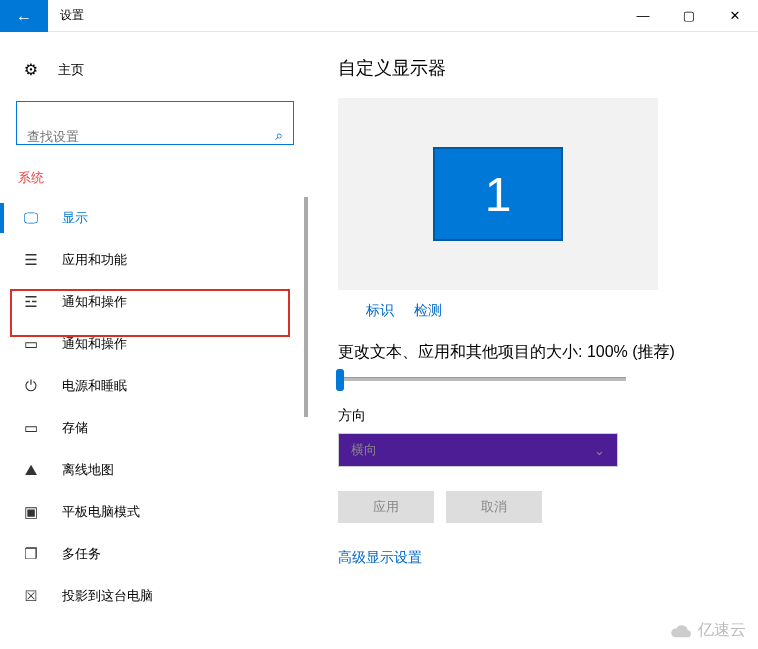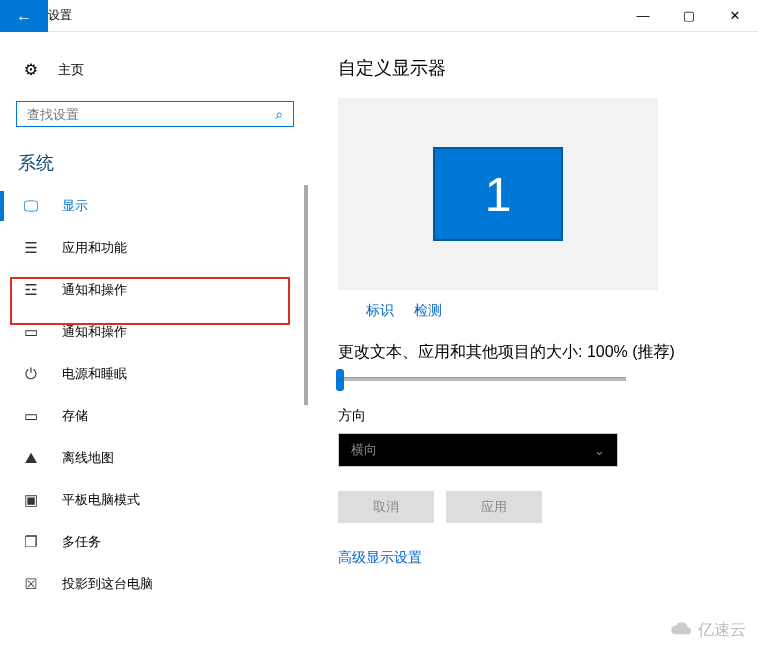--- a/index.html
+++ b/index.html
@@ -23,21 +23,21 @@
     width: 48px;
     height: 32px;
     background: #0078d7;
     color: #fff;
     display: flex;
     align-items: center;
     justify-content: center;
     font-size: 16px;
     cursor: pointer;
   }
-  .title-text { font-size: 12px; }
+  .title-text { margin-left: 12px; font-size: 12px; }
   .win-controls { margin-left: auto; display: flex; }
   .win-btn {
     width: 46px;
     height: 32px;
     display: flex;
     align-items: center;
     justify-content: center;
     cursor: pointer;
     font-size: 13px;
   }
@@ -50,36 +50,36 @@
   .home-row {
     display: flex;
     align-items: center;
     padding: 10px 22px;
     gap: 18px;
   }
   .home-row .icon { width: 18px; text-align: center; font-size: 16px; }
   .search-box {
     margin: 12px 16px 18px 16px;
     border: 1px solid #0078d7;
-    height: 26px;
-    display: flex;
-    align-items: center;
+    height: 44px;
+    display: flex;
+    align-items: flex-end;
     padding: 0 10px;
     color: #666;
   }
   .search-box input {
     border: none;
     outline: none;
     flex: 1;
     font-size: 13px;
     font-family: inherit;
     color: #333;
   }
   .search-icon { color: #0078d7; font-size: 14px; }
-  .category-label { padding: 6px 18px 10px 18px; font-size: 18px; color: #0c4a6e; }
+  .category-label { padding: 6px 18px 10px 18px; font-size: 13px; color: #ef4444; }
   .nav-list { position: relative; }
   .nav-item {
     display: flex;
     align-items: center;
     padding: 12px 22px;
     gap: 22px;
     cursor: pointer;
     position: relative;
   }
   .nav-item .icon { width: 18px; color: #333; font-size: 15px; text-align:center; }
@@ -159,21 +159,21 @@
     width: 8px;
     height: 22px;
     background: #0078d7;
     border-radius: 3px;
   }
   .field-label { font-size: 14px; margin-bottom: 8px; }
   .dropdown {
     width: 280px;
     height: 34px;
     border: 1px solid #ccc;
-    background: #000000;
+    background: #4c1d95;
     display: flex;
     align-items: center;
     justify-content: space-between;
     padding: 0 12px;
     color: #888;
     margin-bottom: 24px;
     cursor: default;
   }
   .btn-row { display: flex; gap: 12px; margin-bottom: 26px; }
   .btn {
@@ -187,21 +187,21 @@
     font-size: 13px;
     cursor: default;
   }
   .watermark {
     position: absolute;
     right: 12px;
     bottom: 8px;
     color: #bbb;
     font-size: 16px;
     display: flex;
-    align-items: flex-start;
+    align-items: flex-end;
     gap: 4px;
   }
   .watermark svg { width: 28px; height: 18px; }
 </style>
 </head>
 <body>
 
 <div class="titlebar">
   <div class="back-btn">
     <span>←</span>
@@ -301,22 +301,22 @@
       <div class="slider-thumb"></div>
     </div>
 
     <div class="field-label">方向</div>
     <div class="dropdown">
       <span>横向</span>
       <span>⌄</span>
     </div>
 
     <div class="btn-row">
+      <div class="btn">应用</div>
       <div class="btn">取消</div>
-      <div class="btn">应用</div>
     </div>
 
     <span class="link">高级显示设置</span>
   </div>
 </div>
 
 <div class="watermark">
   <svg viewBox="0 0 32 20">
       <path fill="#ccc" d="M25 8a7 7 0 00-13-2 5 5 0 00-6 5 5 5 0 005 5h13a4 4 0 001-8z"></path>
     </svg>

